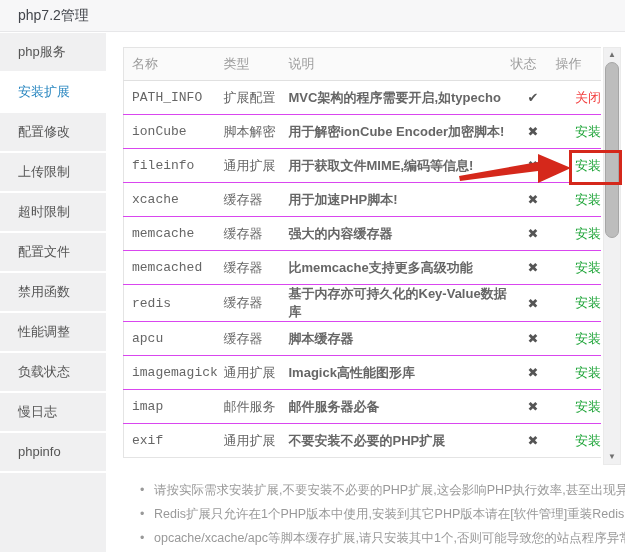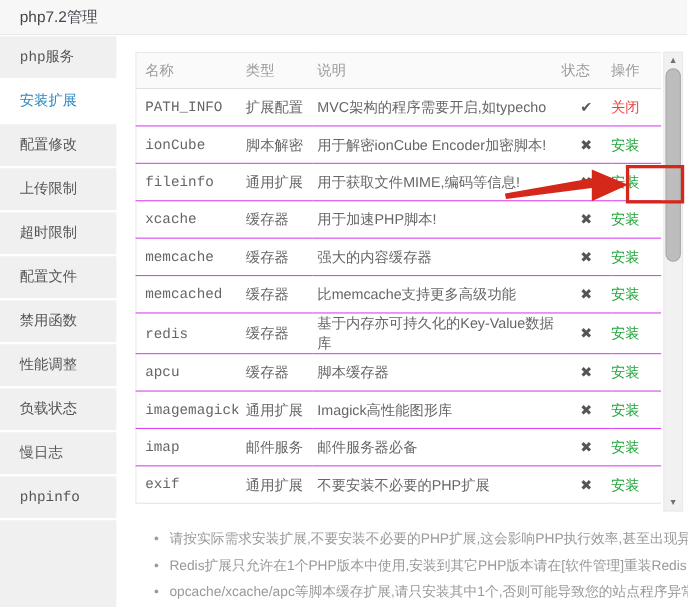--- a/index.html
+++ b/index.html
@@ -14,21 +14,21 @@
     position:absolute; left:0; top:0; width:625px; height:32px;
     background:#f7f7f8; border-bottom:1px solid #e7e7e9;padding-left:31px;
   }
   .titlebar .title {
     position:absolute; left:18px; top:0; line-height:31px;
     font-size:14px; color:#42454b;
   }
   
   .sidebar {
     position:absolute; left:0; top:32px; bottom:0; width:106px;
-    background:#fff; padding-top:1px; display:flex; flex-direction:column;font-family:Liberation Mono, monospace;
+    background:#fff; padding-top:1px; display:flex; flex-direction:column;
   }
   .side-item {
     height:38px; margin-bottom:2px; background:#f0f0f1;
     line-height:38px; padding-left:18px; font-size:13px; color:#555;
     cursor:pointer; flex:none;
   }
   .side-item.active { background:#fff; color:var(--accent-blue,#2a87c0); }
   .side-filler { flex:1; background:#f0f0f1; }
   
   .main { position:absolute; left:106px; top:32px; right:0; bottom:0; background:#fff; }
@@ -38,23 +38,23 @@
     border:1px solid #e4e4e4; font-size:13px;
   }
   .ext-table th {
     height:33px; background:#fafafa; color:#9b9b9b; font-weight:normal;
     text-align:left; border-bottom:1px solid #e0e0e0;
   }
   .ext-table td { height:34px; color:#666; border-top:1px solid #d946ef; background:#fff; }
   .ext-table tr:first-child td { border-top:none; }
   .col-name   { padding-left:8px;font-family:Liberation Mono, monospace; }
   .col-type   { padding-left:5px; }
-  .col-desc   { padding-left:5px; }
+  .col-desc   { padding-left:5px;font-weight:bold; }
   .col-status { text-align:center; padding:0; }
-  .col-action { text-align:left; padding:0; }
+  .col-action { text-align:right; padding:0; }
   .status-ico { color:#555; font-size:13px; }
   a.action { text-decoration:none; cursor:pointer; }
   a.action.install { color:var(--green,#20a53a); }
   a.action.close   { color:var(--red,#f23c3c); }
   
   .vscrollbar {
     position:absolute; left:497px; top:15px; width:18px; height:418px;
     background:#f1f1f2; border:1px solid #eaeaea;
   }
   .sb-btn {

